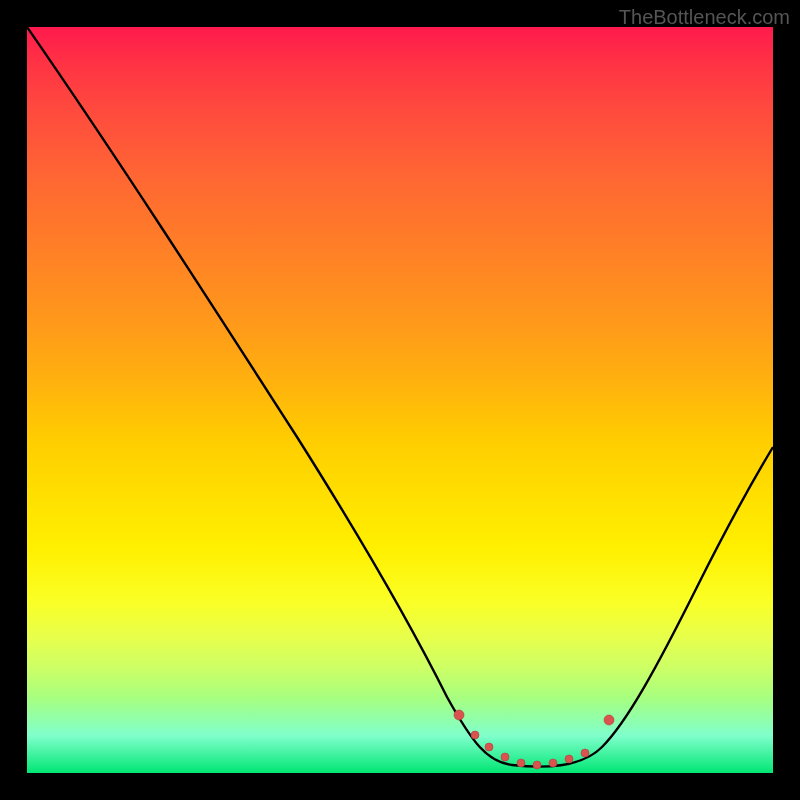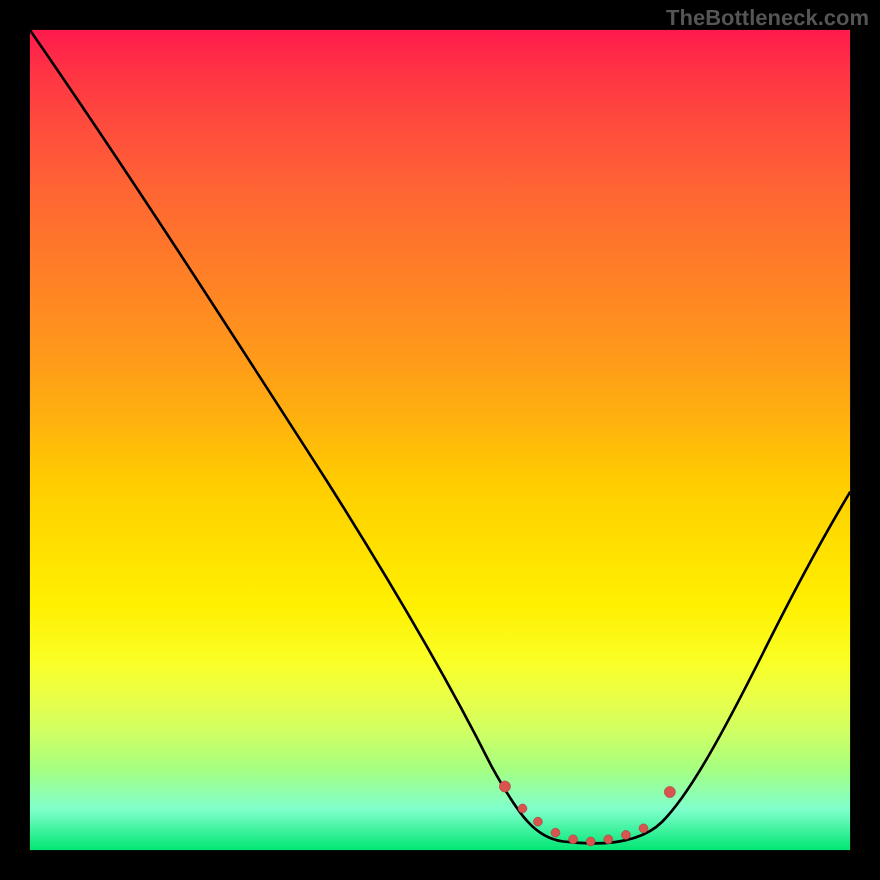--- a/index.html
+++ b/index.html
@@ -16,21 +16,21 @@
     width: 800px;
     height: 800px;
     background: #000;
   }
   .watermark {
     position: absolute;
     top: 6px;
     right: 10px;
     color: #555;
     font-size: 20px;
-    font-weight: bold;
+    font-weight: normal;
     z-index: 10;
   }
   .plot-area {
     position: absolute;
     left: 27px;
     top: 27px;
     width: 746px;
     height: 746px;
     overflow: hidden;
   }

